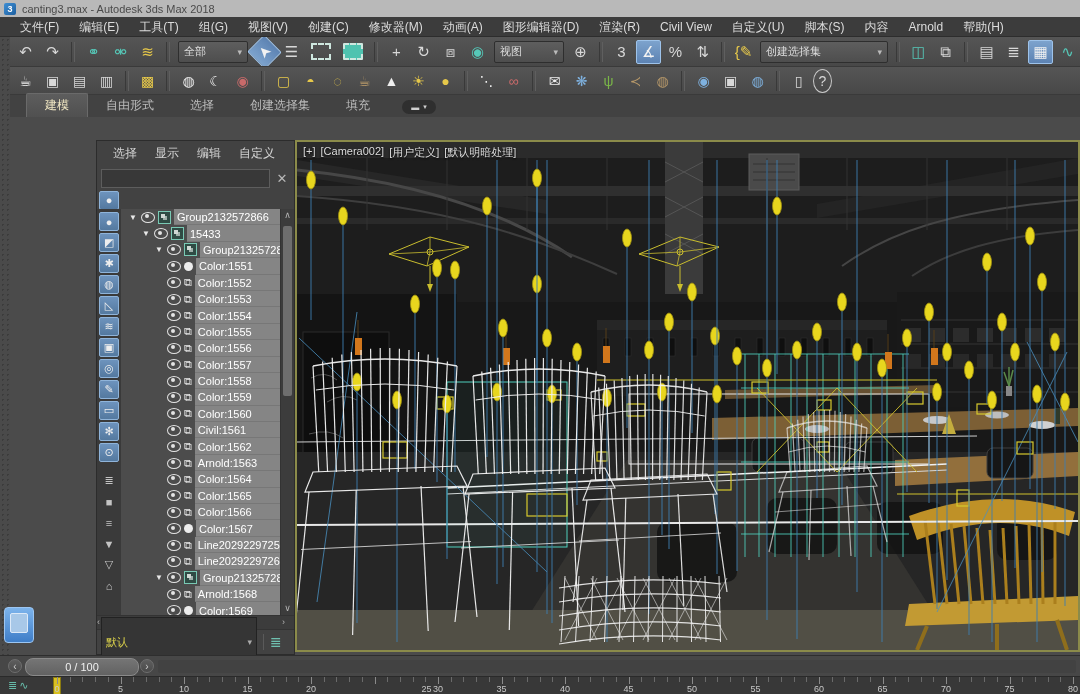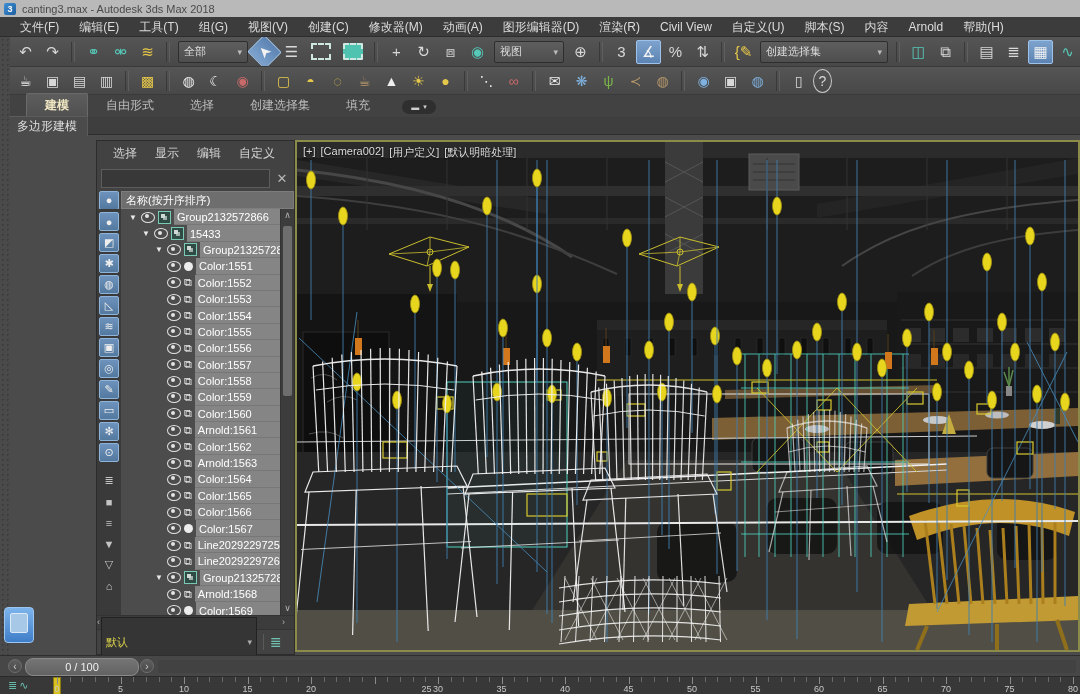--- a/index.html
+++ b/index.html
@@ -30,21 +30,21 @@
          color:#ddd;font-size:11px;display:flex;align-items:center;padding:0 5px;gap:8px;flex:none;justify-content:space-between;}
   .tb-dd .chev{font-size:9px;color:#bbb;}
   .tb-box{width:16px;height:13px;border:2px dashed #cfe8e0;border-radius:1px;margin:0 6px;flex:none;}
   .tb-box.f{background:#4fc3b0;}
   .yl{color:#e6c84a;} .rd{color:#c96a6a;} .bl{color:#7fb2e0;} .gr{color:#7ab648;} .br{color:#b99a6a;} .tl{color:#56c8b8;} .wh{color:#efefef;}
   .circ{border:1.5px solid #c8c8c8;border-radius:50%;width:17px;height:17px;min-width:17px;font-size:12px;}
   
   #ribbontabs{position:absolute;left:0;top:95px;width:100%;height:22px;background:#424242;display:flex;align-items:flex-end;
               padding-left:26px;box-sizing:border-box;}
   .rtab{color:#bdbdbd;font-size:12px;padding:3px 18px;cursor:default;}
-  .rtab.active{background:linear-gradient(#5d5d5d,#505050);color:#efe6c2;border:1px solid #6a6a6a;border-bottom:none;border-radius:2px 2px 0 0;font-weight:bold;}
+  .rtab.active{background:linear-gradient(#5d5d5d,#505050);color:#efe6c2;border:1px solid #6a6a6a;border-bottom:none;border-radius:2px 2px 0 0;}
   #ribbon-extra{margin-left:14px;margin-bottom:3px;width:34px;height:14px;background:#2f2f2f;border-radius:7px;color:#cfcfcf;
                 font-size:8px;display:flex;align-items:center;justify-content:center;gap:4px;}
   #ribbonsub{position:absolute;left:0;top:117px;width:100%;height:18px;background:#3e3e3e;border-bottom:1px solid #2e2e2e;
              display:flex;align-items:center;padding-left:6px;box-sizing:border-box;}
   #subtab{background:#4b4b4b;border:1px solid #5c5c5c;border-bottom:none;color:#ddd;font-size:12px;padding:1px 10px;}
   
   #leftrail{position:absolute;left:0;top:37px;width:10px;height:618px;background:#4a4a4a;
             background-image:radial-gradient(#3c3c3c 1px,transparent 1px);background-size:5px 5px;}
   #isolate-btn{position:absolute;left:4px;top:607px;width:30px;height:36px;border-radius:4px;
                background:linear-gradient(#7db4ec,#3f7ec8);border:1px solid #9cc6f2;box-sizing:border-box;}
@@ -227,43 +227,39 @@
 
   <div id="ribbontabs">
 
   <span class="rtab active">建模</span>
       <span class="rtab">自由形式</span>
       <span class="rtab">选择</span>
       <span class="rtab">创建选择集</span>
       <span class="rtab">填充</span>
       <div id="ribbon-extra">▬ <span style="font-size:7px">▾</span></div>
     </div>
-  <div id="ribbonsub">
-    <span id="subtab">多边形建模</span>
-  </div>
 
   <div id="leftrail"></div>
   <div id="isolate-btn"></div>
 
   <div id="explorer">
     <div id="exp-menus">
         <span class="exp-menu">选择</span>
         <span class="exp-menu">显示</span>
         <span class="exp-menu">编辑</span>
         <span class="exp-menu">自定义</span>
       </div>
     <div id="exp-search-row">
       <input id="search-input" type="text" style="">
       <span id="clear-search">✕</span>
     </div>
     <div id="exp-header">
       <div id="hdr-circle">
           <span class="fic active">●</span>
         </div>
-      <div id="hdr-name">名称(按升序排序)</div>
     </div>
     <div id="exp-body">
       <div id="filter-strip">
           <span class="fic active">●</span>
           <span class="fic active">◩</span>
           <span class="fic active">✱</span>
           <span class="fic active">◍</span>
           <span class="fic active">◺</span>
           <span class="fic active">≋</span>
           <span class="fic active">▣</span>
@@ -386,21 +382,21 @@
               <span class="oico">⧉</span>
             </div>
             <div class="t-label">Color:1560</div>
           </div>
           <div class="trow">
             <div class="t-dark">
               <span style="width: 43px;"></span>
               <span class="eye"></span>
               <span class="oico">⧉</span>
             </div>
-            <div class="t-label">Arnold:1561</div>
+            <div class="t-label">Civil:1561</div>
           </div>
           <div class="trow">
             <div class="t-dark">
               <span style="width: 43px;"></span>
               <span class="eye"></span>
               <span class="oico">⧉</span>
             </div>
             <div class="t-label">Color:1562</div>
           </div>
           <div class="trow">

